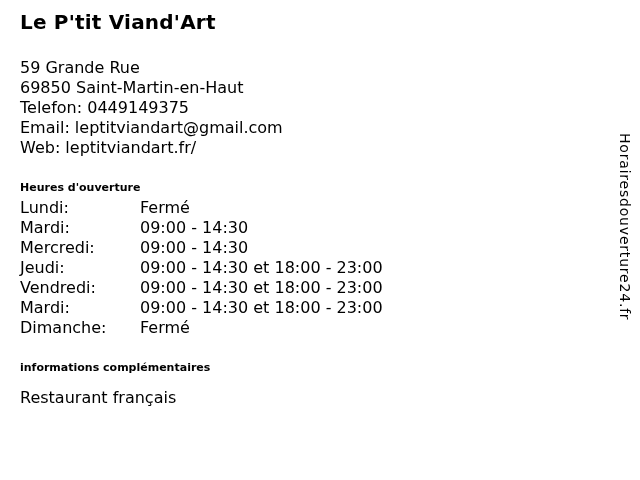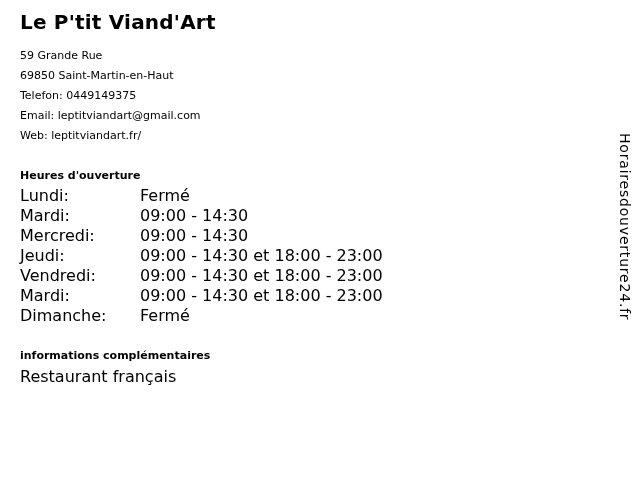--- a/index.html
+++ b/index.html
@@ -19,22 +19,22 @@
     padding: 10px 0 0 20px;
   }
   .biz-title {
     margin: 0;
     font-size: 20px;
     line-height: 24px;
     font-weight: bold;
     letter-spacing: 0.2px;
   }
   .contact-block {
-    margin-top: 12px;
-    font-size: 11px;
+    margin-top: 24px;
+    font-size: 16px;
     line-height: 20px;
   }
   .section-heading {
     margin: 0;
     margin-top: 20px;
     font-size: 11px;
     line-height: 20px;
     font-weight: bold;
   }
   .hours-table {
@@ -43,21 +43,21 @@
     line-height: 20px;
   }
   .hours-row {
     display: flex;
   }
   .hours-day {
     width: 120px;
     flex: 0 0 120px;
   }
   .info-text {
-    margin-top: 1px;
+    margin-top: 10px;
     font-size: 16px;
     line-height: 20px;
   }
   .watermark {
     position: absolute;
     top: 133px;
     right: 7px;
     writing-mode: vertical-rl;
     font-size: 14px;
     letter-spacing: 0.8px;

